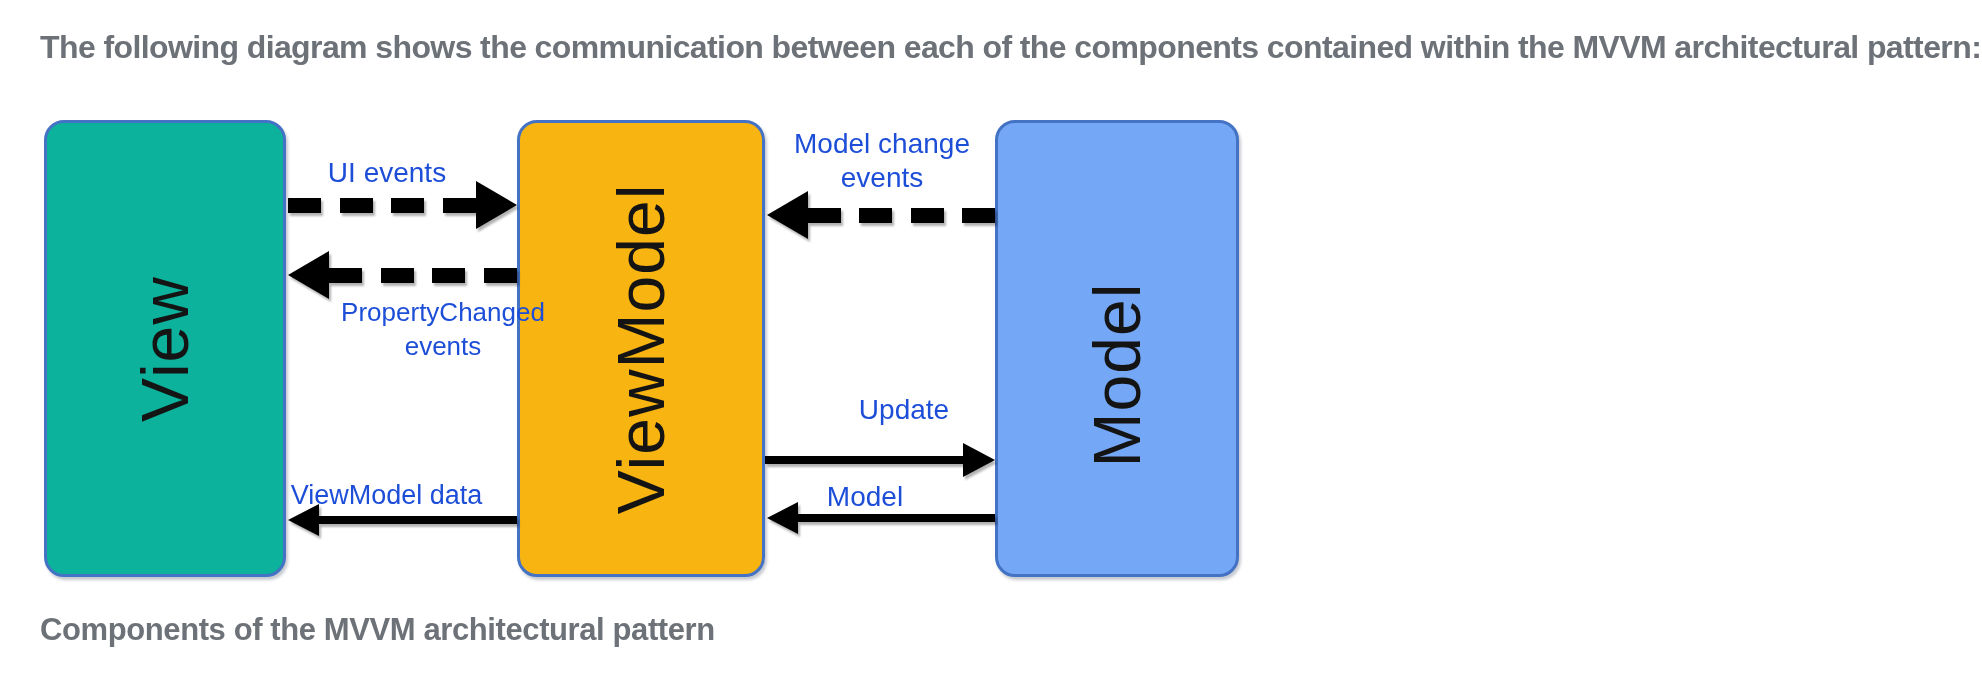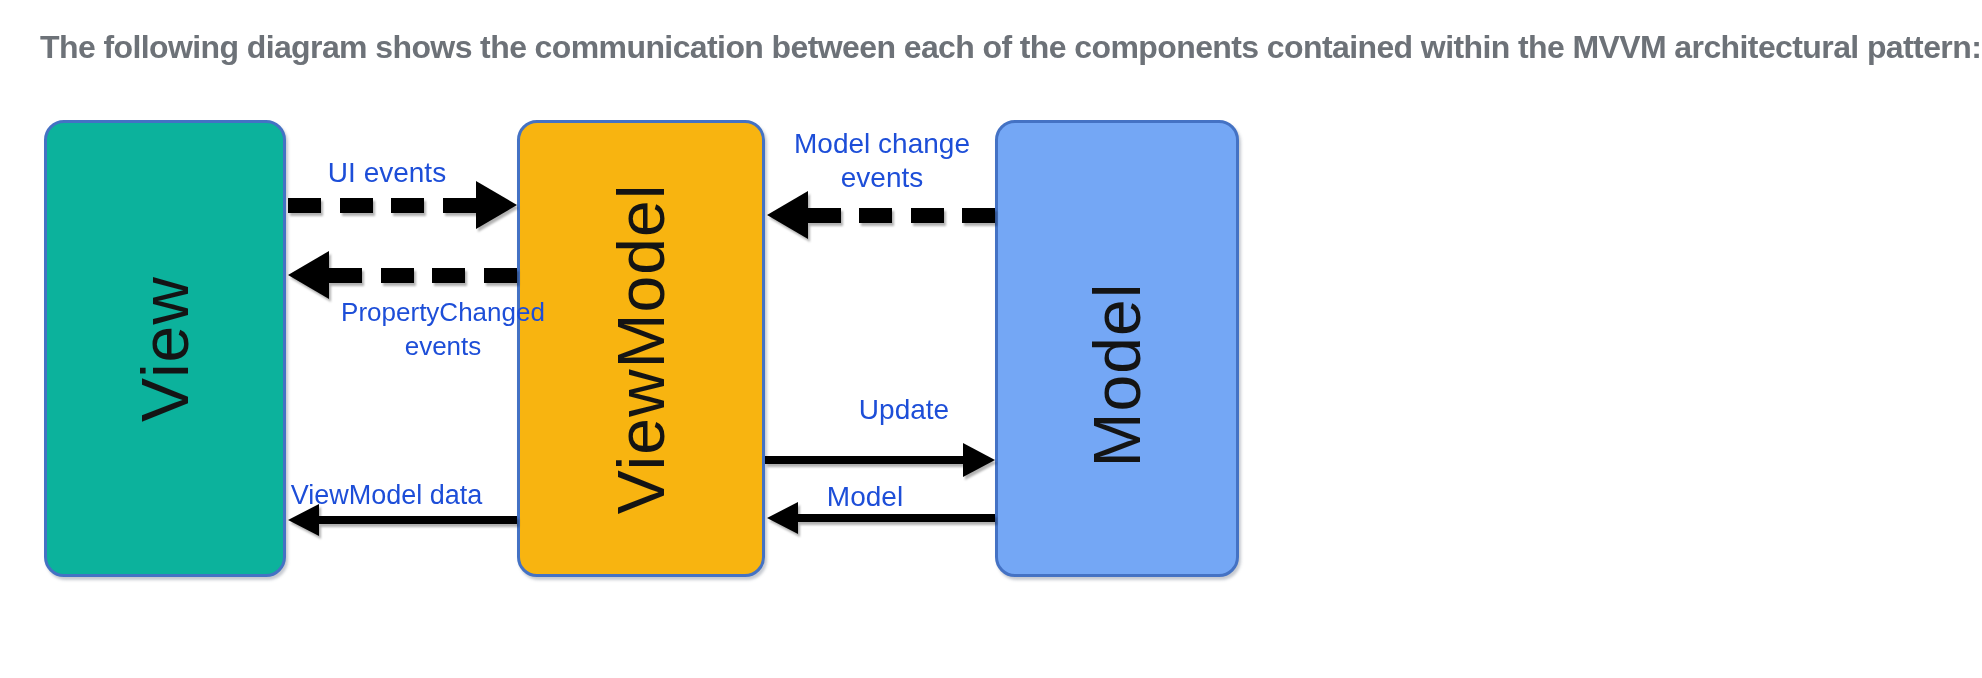--- a/index.html
+++ b/index.html
@@ -127,14 +127,15 @@
     </div>
 
     <div class="arrow-label" id="label-read">Model</div>
     <div class="arrow" id="arrow-read">
       <div class="hl-sm"></div>
       <div class="line"></div>
     </div>
 
   </div>
 
+  <p class="caption" style="color: rgb(109, 114, 120);">Components of the MVVM architectural pattern</p>
 
 </div>
 
 </body></html>

